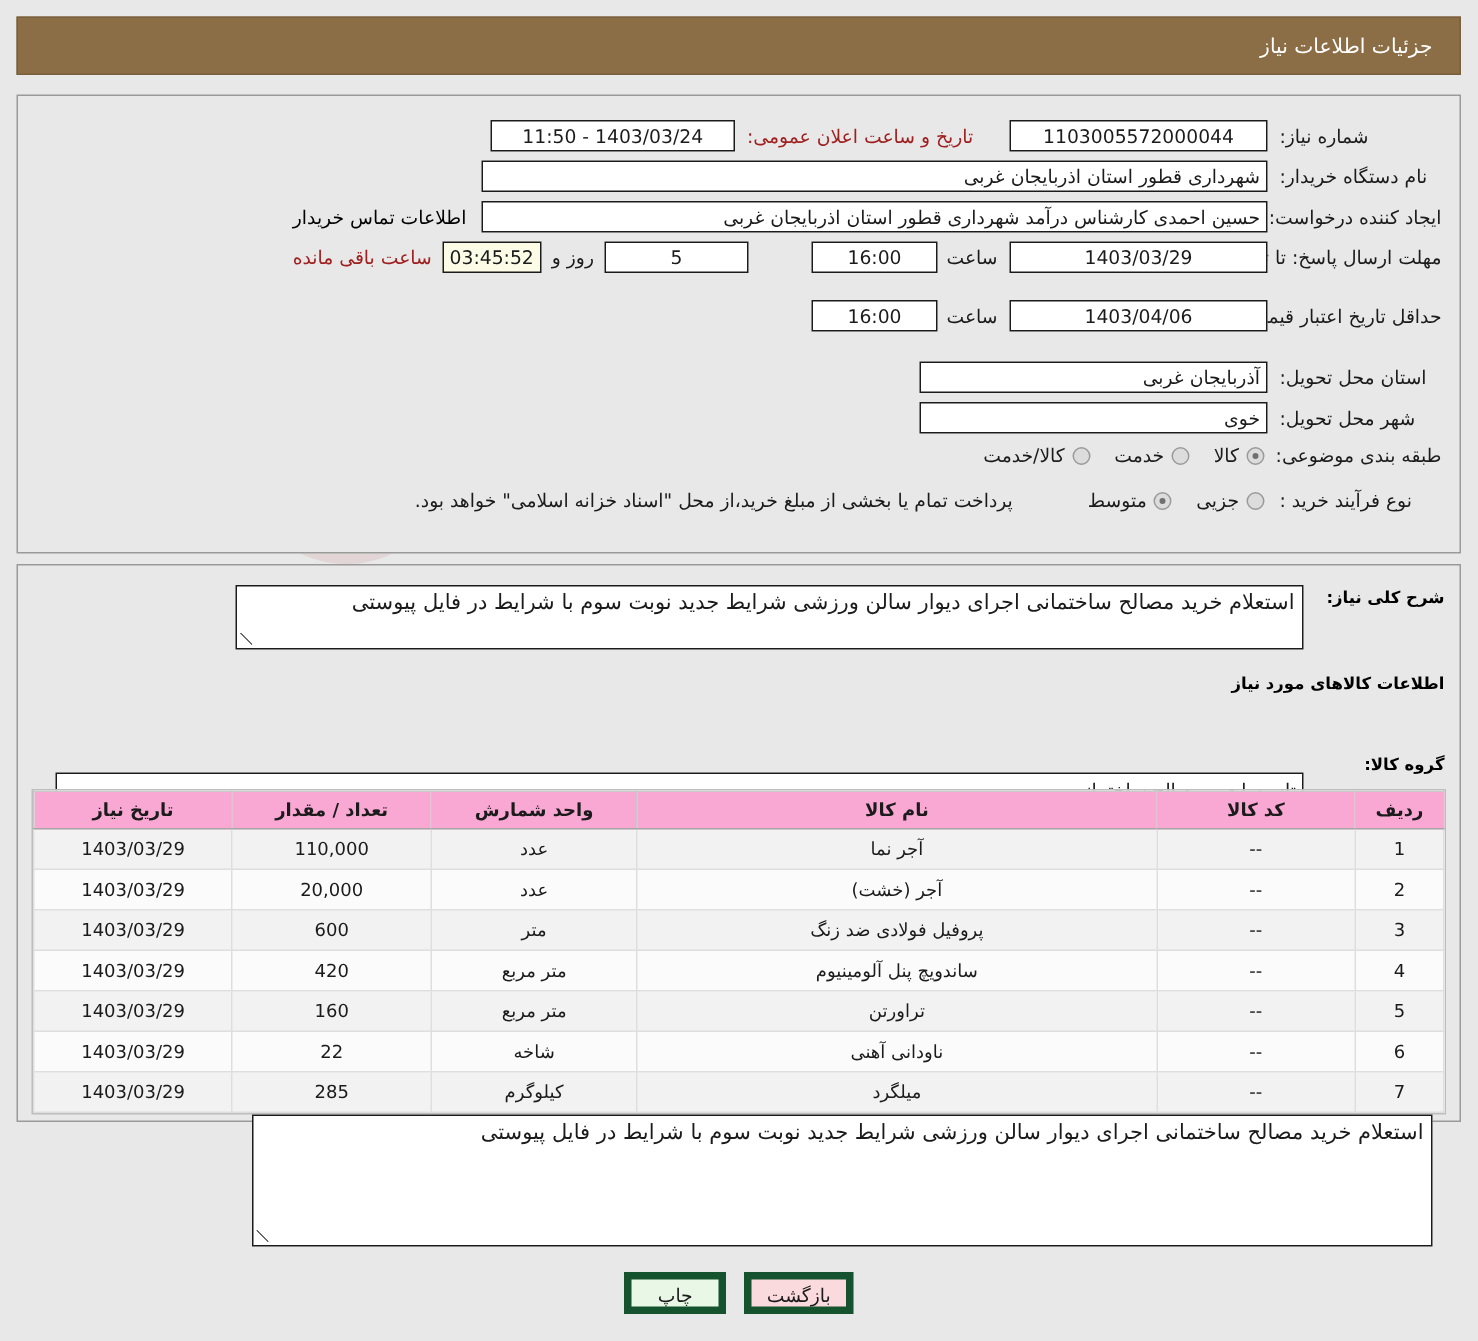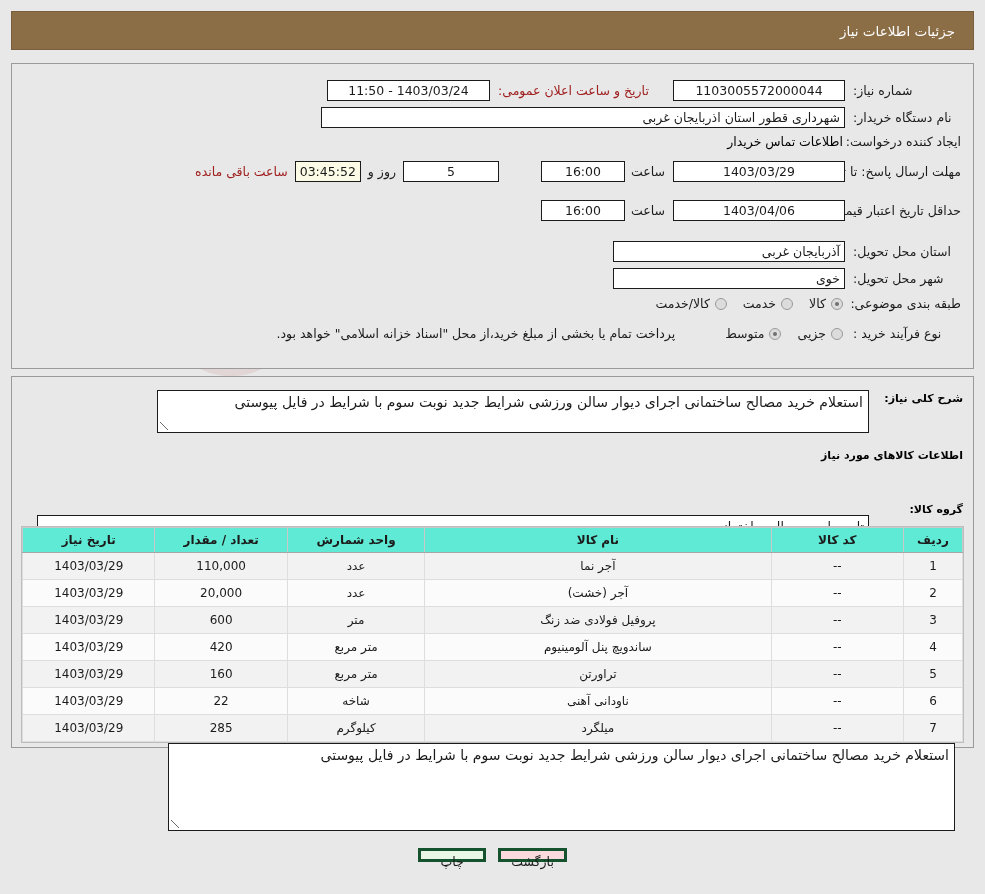--- a/index.html
+++ b/index.html
@@ -176,21 +176,21 @@
   .bold-lbl { font-weight: bold; font-size: 11px; color: #000; }
 
   
   table.items {
     border-collapse: collapse;
     width: 100%;
     font-size: 12px;
     background: #ffffff;
   }
   table.items th {
-    background: #5eead4;
+    background: #f9a8d4;
     color: #1b1b1b;
     font-weight: bold;
     height: 25px;
     border: 1px solid #c9c9c9;
     border-bottom: 1px solid #a6a6a6;
     font-size: 12px;
     padding: 0 6px;
     margin-left: 9px;
   }
   table.items td {
@@ -213,26 +213,26 @@
   
   .btnrow {
     position: absolute;
     top: 848px; left: 0; right: 0;
     display: flex;
     justify-content: center;
     gap: 12px;
     z-index: 3;
   }
   .btn {
-    height: 14px;
+    height: 28px;
     min-width: 68px;
     font-size: 12.5px;
     line-height: 21px;
     text-align: center;
-    border: 3px solid #14532d;
+    border: 5px solid #14532d;
     cursor: pointer;
     padding: 0 10px;
     color: #1b1b1b;
   }
   .btn-back  { background: #fadadd; }
   .btn-print { background: #e9f7e6; }
 </style>
 </head>
 <body>
 
@@ -260,20 +260,21 @@
       <div class="fbox ct" style="width:163px; margin-right:8px;">1403/03/24 - 11:50</div>
     </div>
 
     <div class="frow" style="top:43px; right:12px;">
       <div class="lbl" style="width:108px;">نام دستگاه خریدار:</div>
       <div class="fbox rt" style="width:524px; margin-right:8px;">شهرداری قطور استان اذربایجان غربی</div>
     </div>
 
     <div class="frow" style="top:70px; right:12px;">
       <div class="lbl" style="width:108px;">ایجاد کننده درخواست:</div>
+      <div class="fbox rt" style="width:524px; margin-right:8px;">حسین احمدی کارشناس درآمد شهرداری قطور استان اذربایجان غربی</div>
       <div class="bluelink" style="margin-right:10px; font-size:12.5px;">اطلاعات تماس خریدار</div>
     </div>
 
     <div class="frow" style="top:97px; right:12px;">
       <div class="lbl" style="width:108px; line-height:14px;">مهلت ارسال پاسخ: تا تاریخ:</div>
       <div class="fbox ct" style="width:172px; margin-right:8px;">1403/03/29</div>
       <div class="lbl" style="margin-right:8px;">ساعت</div>
       <div class="fbox ct" style="width:84px; margin-right:6px;">16:00</div>
       <div class="fbox ct" style="width:96px; margin-right:42px;">5</div>
       <div class="lbl" style="margin-right:7px;">روز و</div>

